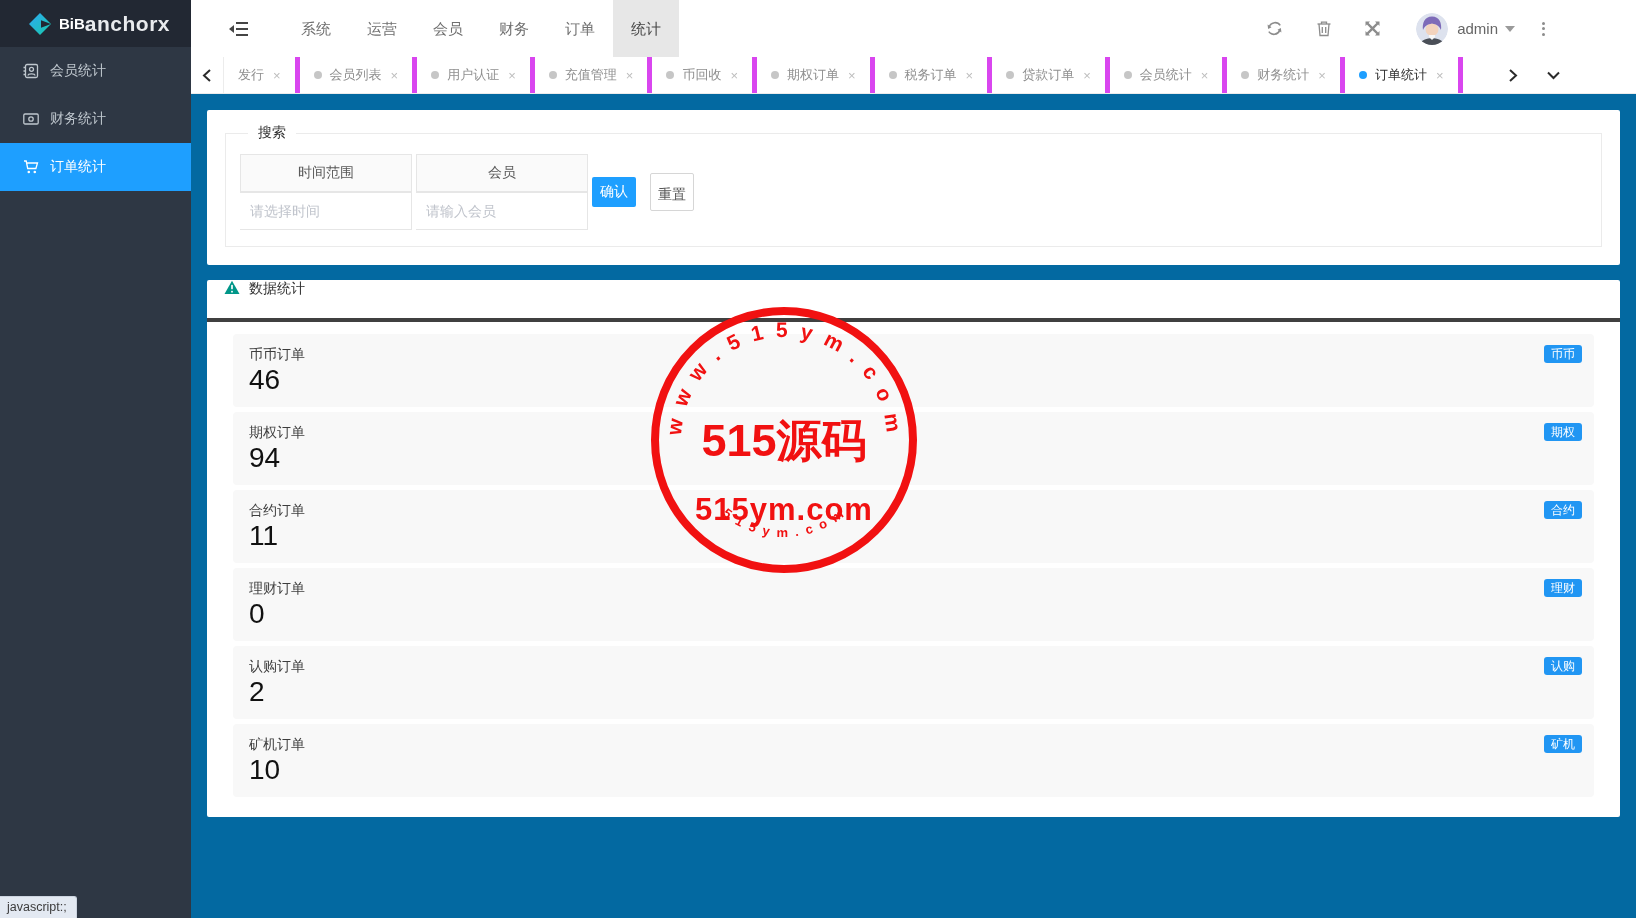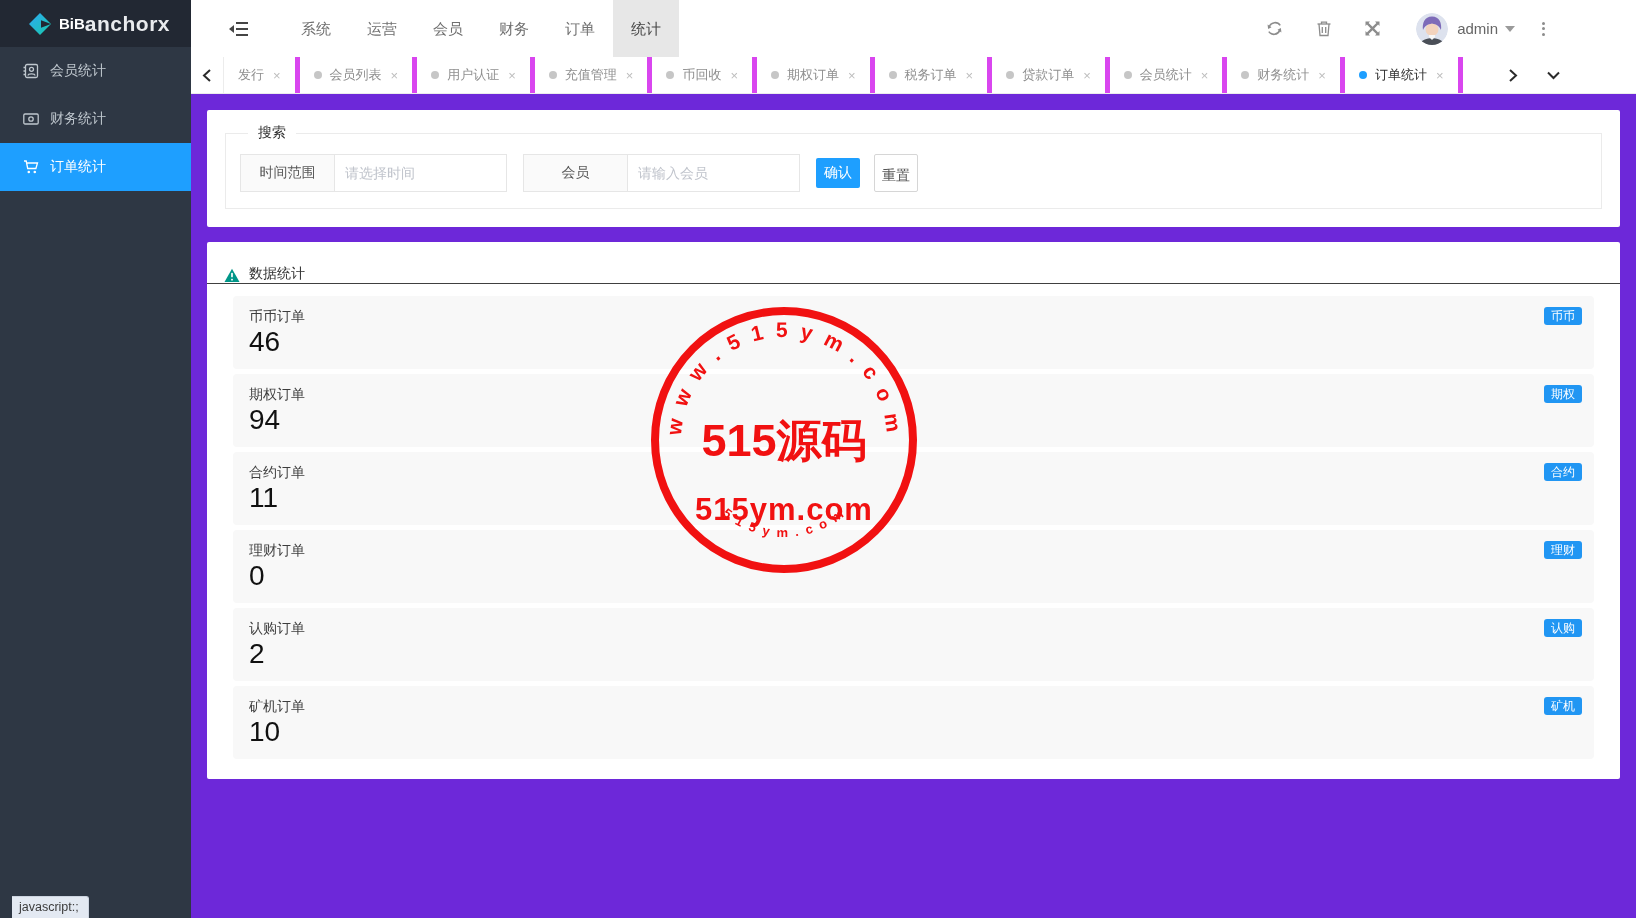--- a/index.html
+++ b/index.html
@@ -34,48 +34,48 @@
   .tab-nav-btn { width:33px; display:flex; align-items:center; justify-content:center; cursor:pointer; }
   .tab { display:flex; align-items:center; gap:8px; padding:0 14px; border-right:5px solid #d946ef; font-size:13px; color:#8f8f8f; cursor:pointer; white-space:nowrap;text-align:right; }
   .tab .dot { width:8px; height:8px; border-radius:50%; background:#c6c6c6; flex:none; }
   .tab.active { color:#303030; font-weight:500; }
   .tab.active .dot { background:#1e9fff; }
   .tab .x { color:#bdbdbd; font-size:13px; margin-left:1px; cursor:pointer; }
   .tab-controls { margin-left:auto; display:flex; padding-right:63px; }
   .tab-controls .tab-nav-btn { width:40px; }
 
   
-  .content { position:absolute; left:191px; top:94px; right:0; bottom:0; background:#6d28d9; }
+  .content { position:absolute; left:191px; top:94px; right:0; bottom:0; background:#0369a1; }
   .panel { background:#ffffff; border-radius:2px; margin:16px 16px 0 16px; }
   .search-panel { padding:14px 18px 18px; }
   fieldset { border:1px solid #ebebeb; padding:12px 14px 16px; }
   legend { font-size:14px; color:#333333; padding:0 10px; margin-left:8px; }
   .search-row { display:flex; align-items:center; }
-  .group { display:flex; margin-right:16px; }
+  .group { display:flex; margin-right:4px;flex-direction:column; }
   .addon { height:38px; display:flex; align-items:center; justify-content:center; padding:0 18px; min-width:95px; background:#fafafa; border:1px solid #e6e6e6; color:#595959; font-size:14px; }
   .addon.wide { min-width:105px; }
   .search-input { height:38px; width:172px; padding:0 10px; font-size:14px; color:#333333; border:1px solid #e6e6e6; border-left:none; outline:none; background:#ffffff; }
   .search-input::placeholder { color:#c0c4cc; }
   .btn-confirm { height:30px; padding:0 8px; background:#1e9fff; color:#ffffff; border:none; border-radius:2px; font-size:14px; cursor:pointer; }
   .btn-reset { height:38px; padding:12px 7px; background:#ffffff; color:#555555; border:1px solid #d6d6d6; border-radius:2px; font-size:14px; cursor:pointer; margin-left:14px; }
 
   .stats-panel { margin-top:15px; padding-bottom:20px; }
-  .stats-header { height:42px; display:flex; align-items:flex-end; gap:9px; padding:0 17px; border-bottom:1px solid #404040; }
+  .stats-header { height:42px; display:flex; align-items:flex-start; gap:9px; padding:0 17px; border-bottom:4px solid #404040; }
   .stats-title { font-size:14px; color:#333333; }
   .cards { display:grid; grid-template-columns:repeat(1,1fr); gap:5px 7px; padding:12px 26px 0 26px; }
   .card { background:#f8f8f8; border-radius:4px; padding:12px 16px 13px; position:relative; }
   .card-label { font-size:14px; color:#3d3d3d; line-height:17px; }
   .card-value { font-size:28px; color:#111111; line-height:29px; margin-top:2px; }
   .card-badge { position:absolute; top:11px; right:12px; background:#2196f3; color:#ffffff; font-size:12px; line-height:14px; padding:2px 7px; border-radius:3px; }
 
   
   .watermark { position:absolute; left:634px; top:290px; width:300px; height:300px; z-index:40; pointer-events:none; }
 
   
-  .status-tip { position:absolute; left:0; bottom:0; background:#e3e9f2; border:1px solid #ccd4e0; border-left:none; border-bottom:none; border-top-right-radius:3px; color:#3c3c3c; font-size:12.5px; padding:3px 9px 4px 7px; z-index:100;margin-left:12px; }
+  .status-tip { position:absolute; left:0; bottom:0; background:#e3e9f2; border:1px solid #ccd4e0; border-left:none; border-bottom:none; border-top-right-radius:3px; color:#3c3c3c; font-size:12.5px; padding:3px 9px 4px 7px; z-index:100; }
 </style>
 </head>
 <body>
 
 <div class="sidebar">
   <div class="logo">
     <svg width="24" height="24" viewBox="0 0 24 24">
       <defs>
           <linearGradient id="lg" x1="0" y1="0" x2="1" y2="1">
         <stop offset="0" stop-color="#2ea9f5"></stop>

